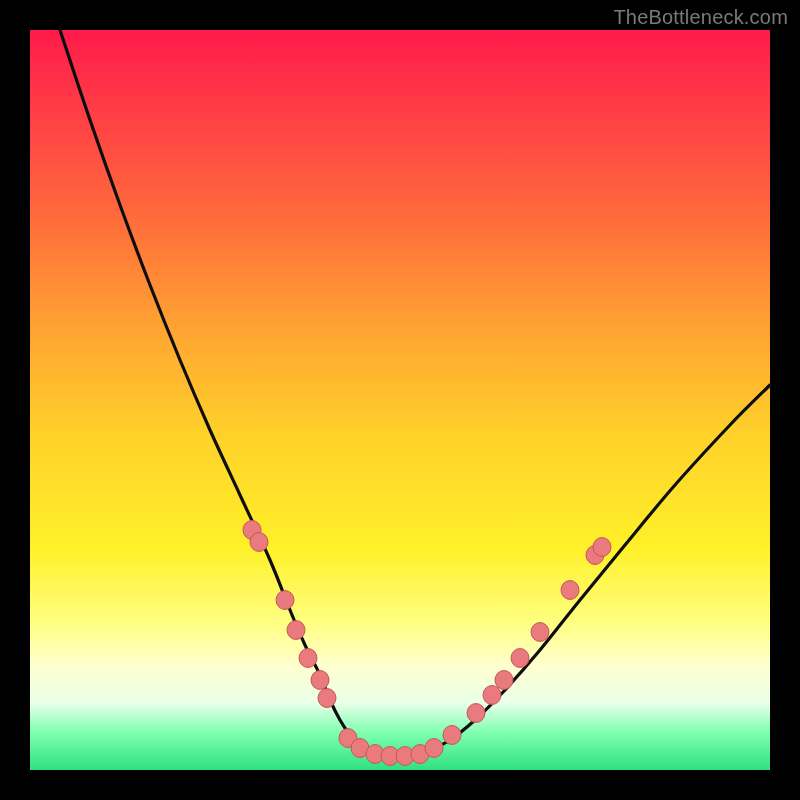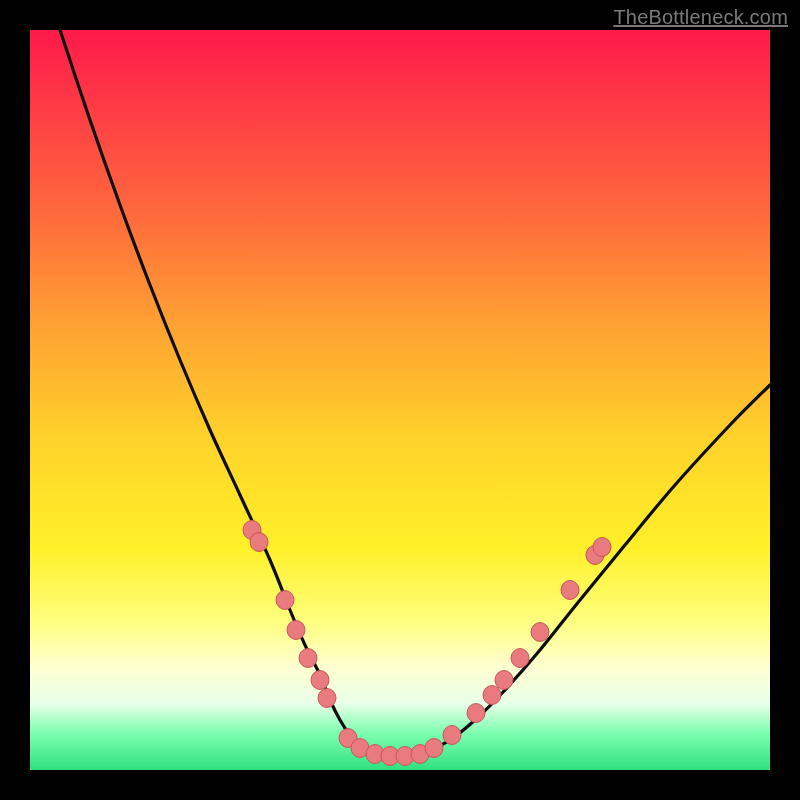--- a/index.html
+++ b/index.html
@@ -38,21 +38,20 @@
   }
   .watermark {
     position: absolute;
     top: 6px;
     right: 12px;
     color: #7a7a7a;
     font-size: 20px;
     font-weight: 500;
     letter-spacing: 0.2px;
     user-select: none;
-    text-decoration: underline;
   }
   svg.curve {
     position: absolute;
     left: 0;
     top: 0;
     width: 740px;
     height: 740px;
     overflow: visible;
   }
 </style>

